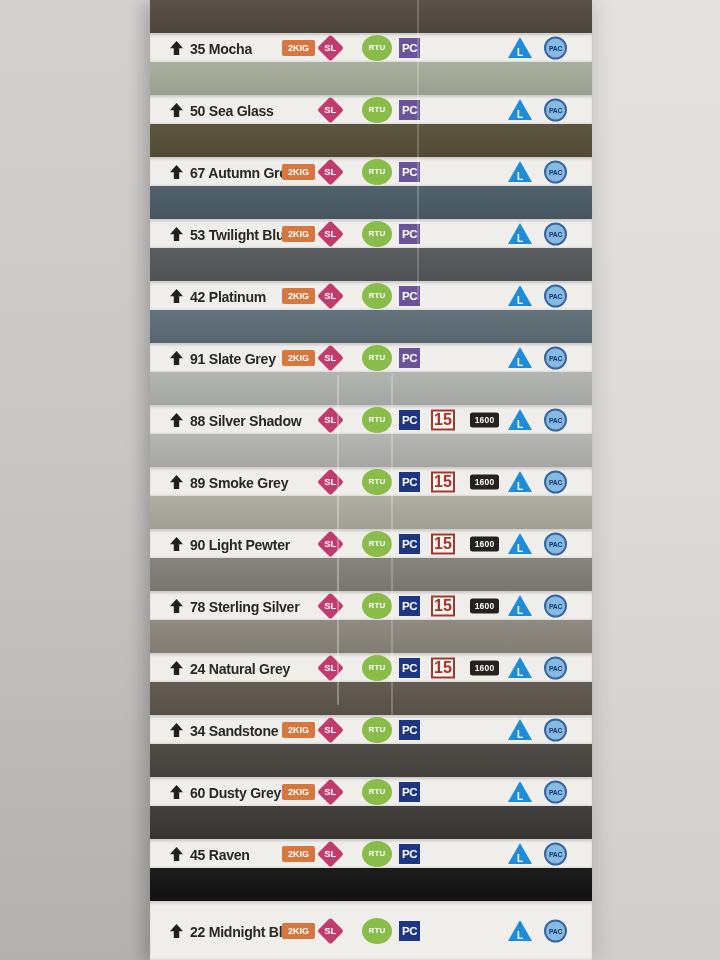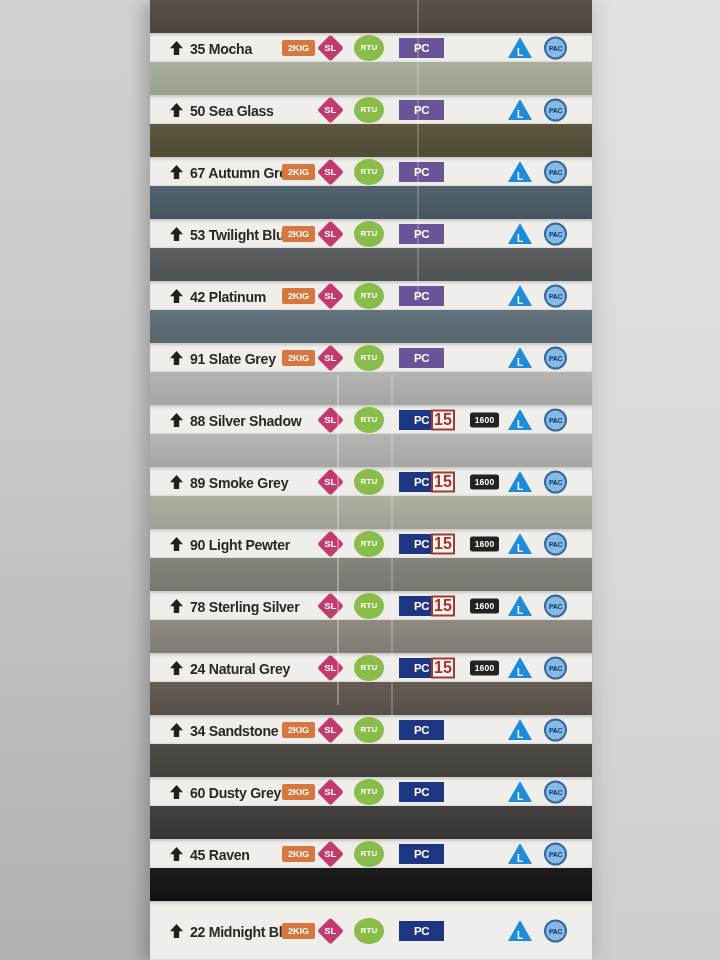--- a/index.html
+++ b/index.html
@@ -19,22 +19,22 @@
     box-shadow:inset 0 3px 3px -1px rgba(0,0,0,0.16), inset 0 -2px 2px -1px rgba(0,0,0,0.09);}
   .slot{position:absolute;top:50%;transform:translateY(-50%);display:flex;align-items:center;justify-content:center;}
   .arrow{left:20px;width:13px;height:14px;}
   .arrow svg{display:block;}
   .cname{left:40px;transform:translateY(-50%) scaleX(0.94);transform-origin:left center;
     font-weight:bold;font-size:15px;color:#2b2824;letter-spacing:-0.3px;white-space:nowrap;justify-content:flex-start;}
   .badge{font-weight:bold;color:#fff;}
   .b2kig{left:132px;width:33px;height:16px;border-radius:2px;font-size:9px;letter-spacing:0;}
   .bsl{left:171px;width:19px;height:19px;border-radius:2.5px;transform:translateY(-50%) rotate(45deg);}
   .bsl i{font-style:normal;transform:rotate(-45deg);font-size:9.5px;font-weight:bold;color:#fff;}
-  .brtu{left:204px;width:30px;height:26px;border-radius:50% / 50%;font-size:8px;letter-spacing:0.2px;}
-  .bpc{left:249px;width:45px;height:20px;font-size:11.5px;letter-spacing:-0.4px;}
+  .brtu{left:212px;width:30px;height:26px;border-radius:50% / 50%;font-size:8px;letter-spacing:0.2px;}
+  .bpc{left:249px;width:21px;height:20px;font-size:11.5px;letter-spacing:-0.4px;}
   .b15{left:281px;width:20px;height:17px;font-size:16px;}
   .b1600{left:320px;width:29px;height:15px;border-radius:2.5px;font-size:8.5px;letter-spacing:0.2px;}
   .btri{left:358px;width:24px;height:21px;clip-path:polygon(50% 0,100% 100%,0 100%);
     align-items:flex-end;font-size:10px;padding-bottom:1px;box-sizing:border-box;}
   .bpac{left:394px;width:19px;height:19px;border-radius:50%;font-size:6.8px;letter-spacing:-0.2px;}
   .crease{position:absolute;width:2px;background:rgba(255,255,255,0.30);pointer-events:none;}
   .c1{left:337px;top:375px;height:330px;}
   .c2{left:391px;top:375px;height:340px;background:rgba(255,255,255,0.22);}
   .c3{left:417px;top:0;height:300px;background:rgba(255,255,255,0.20);}
 </style>

